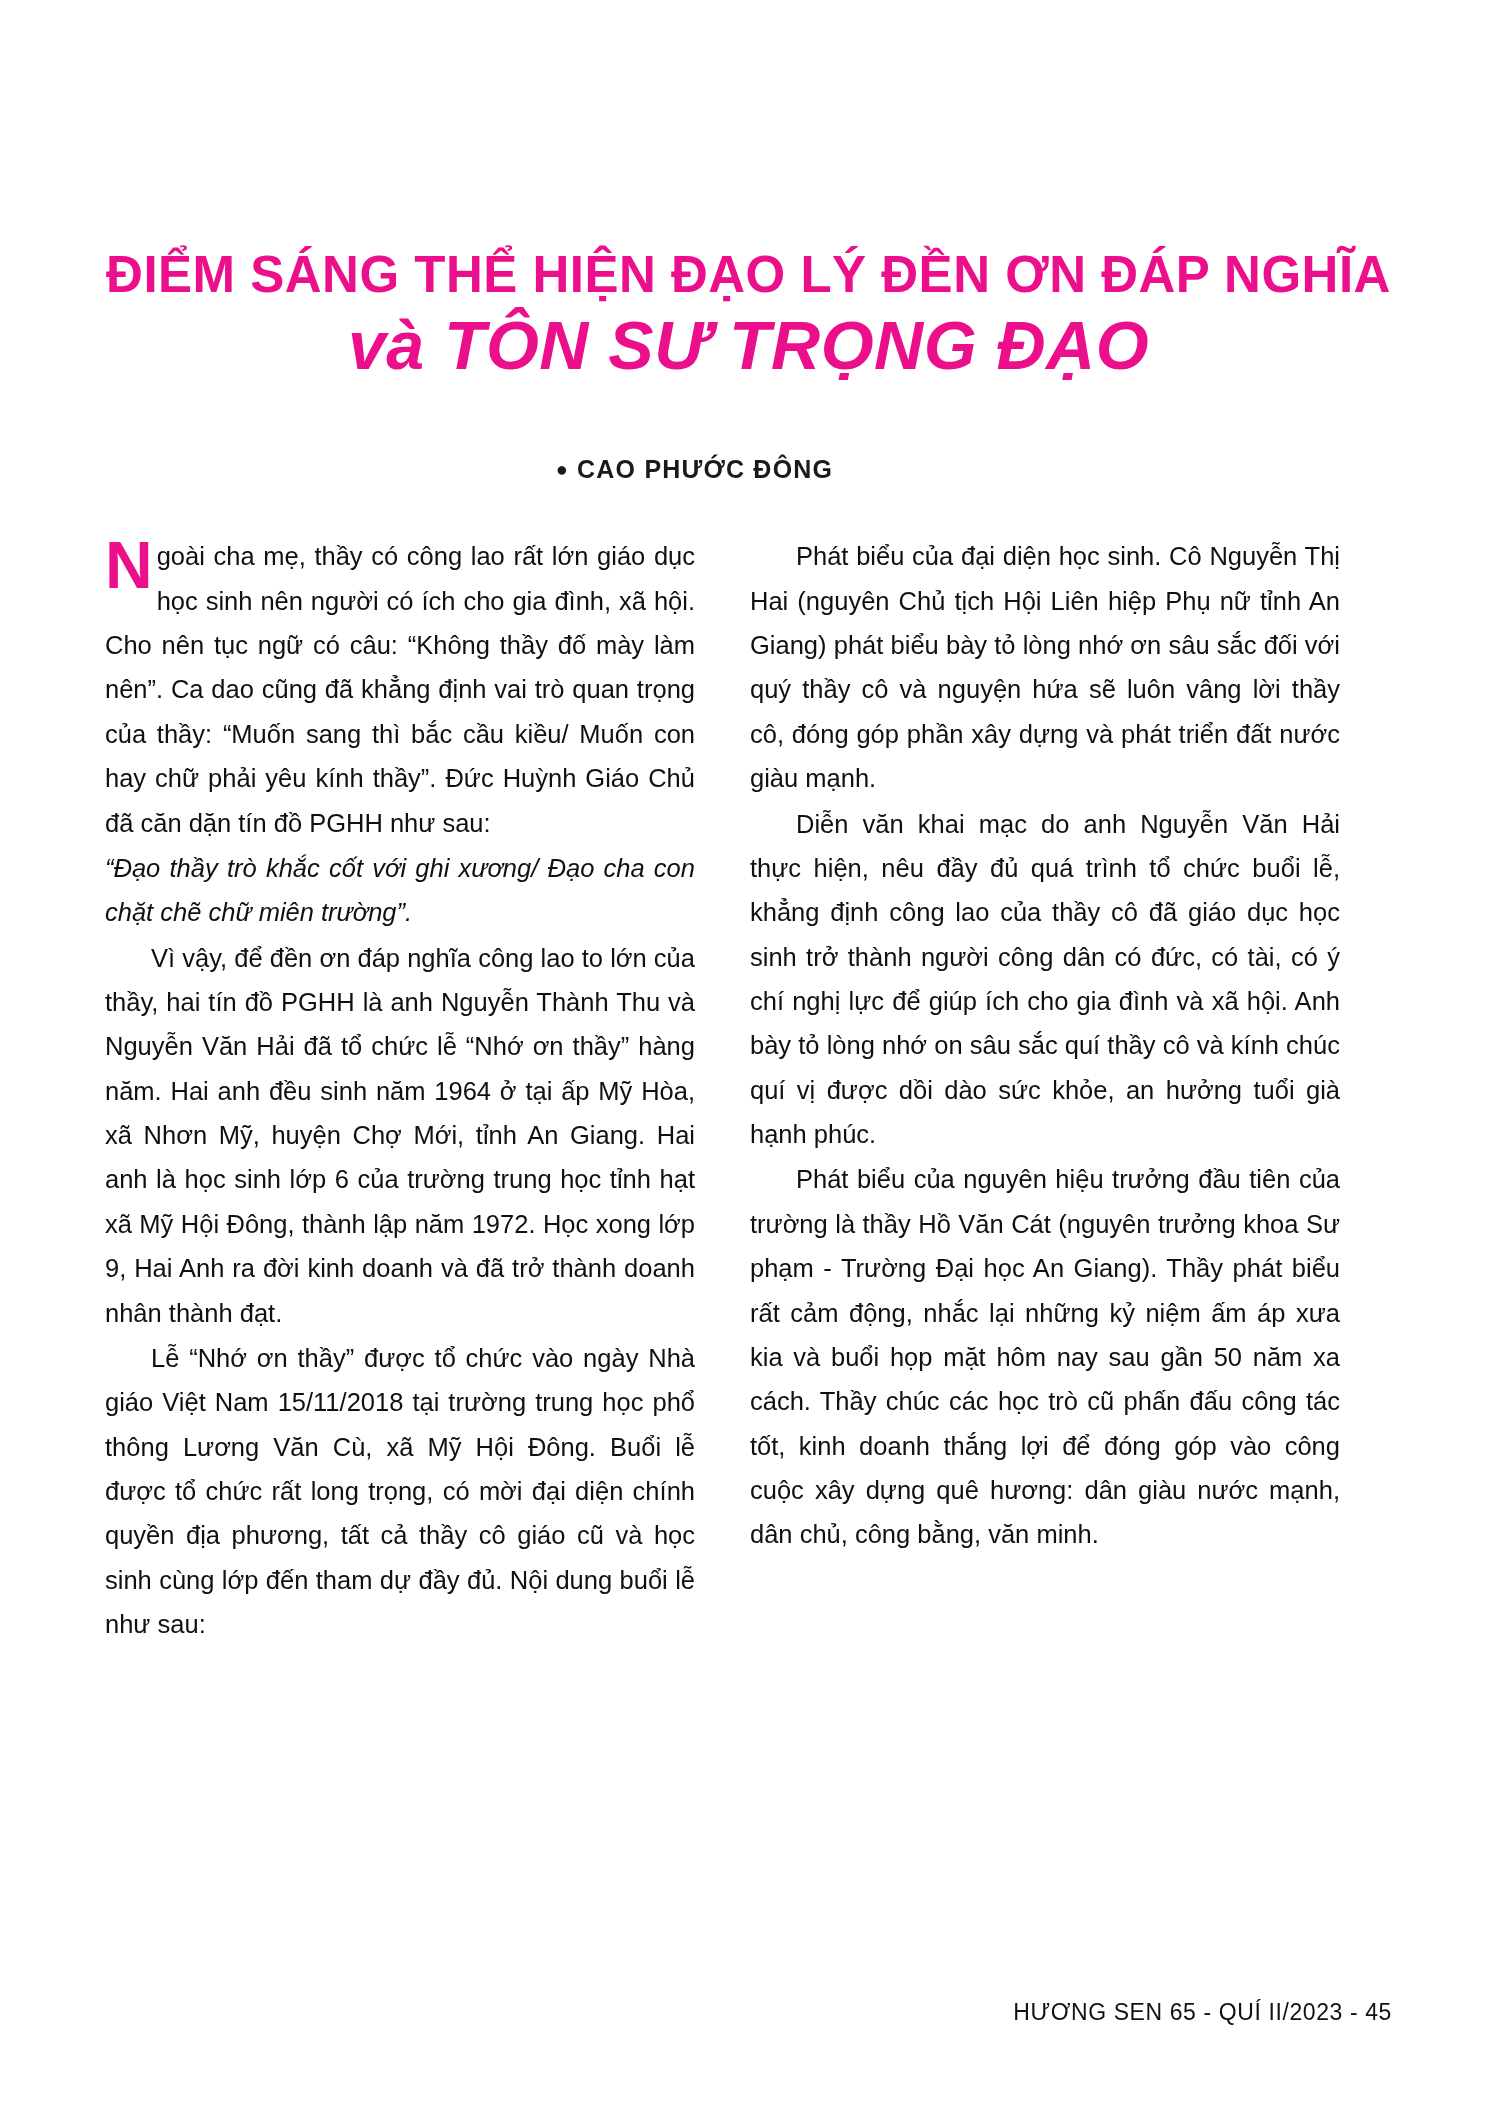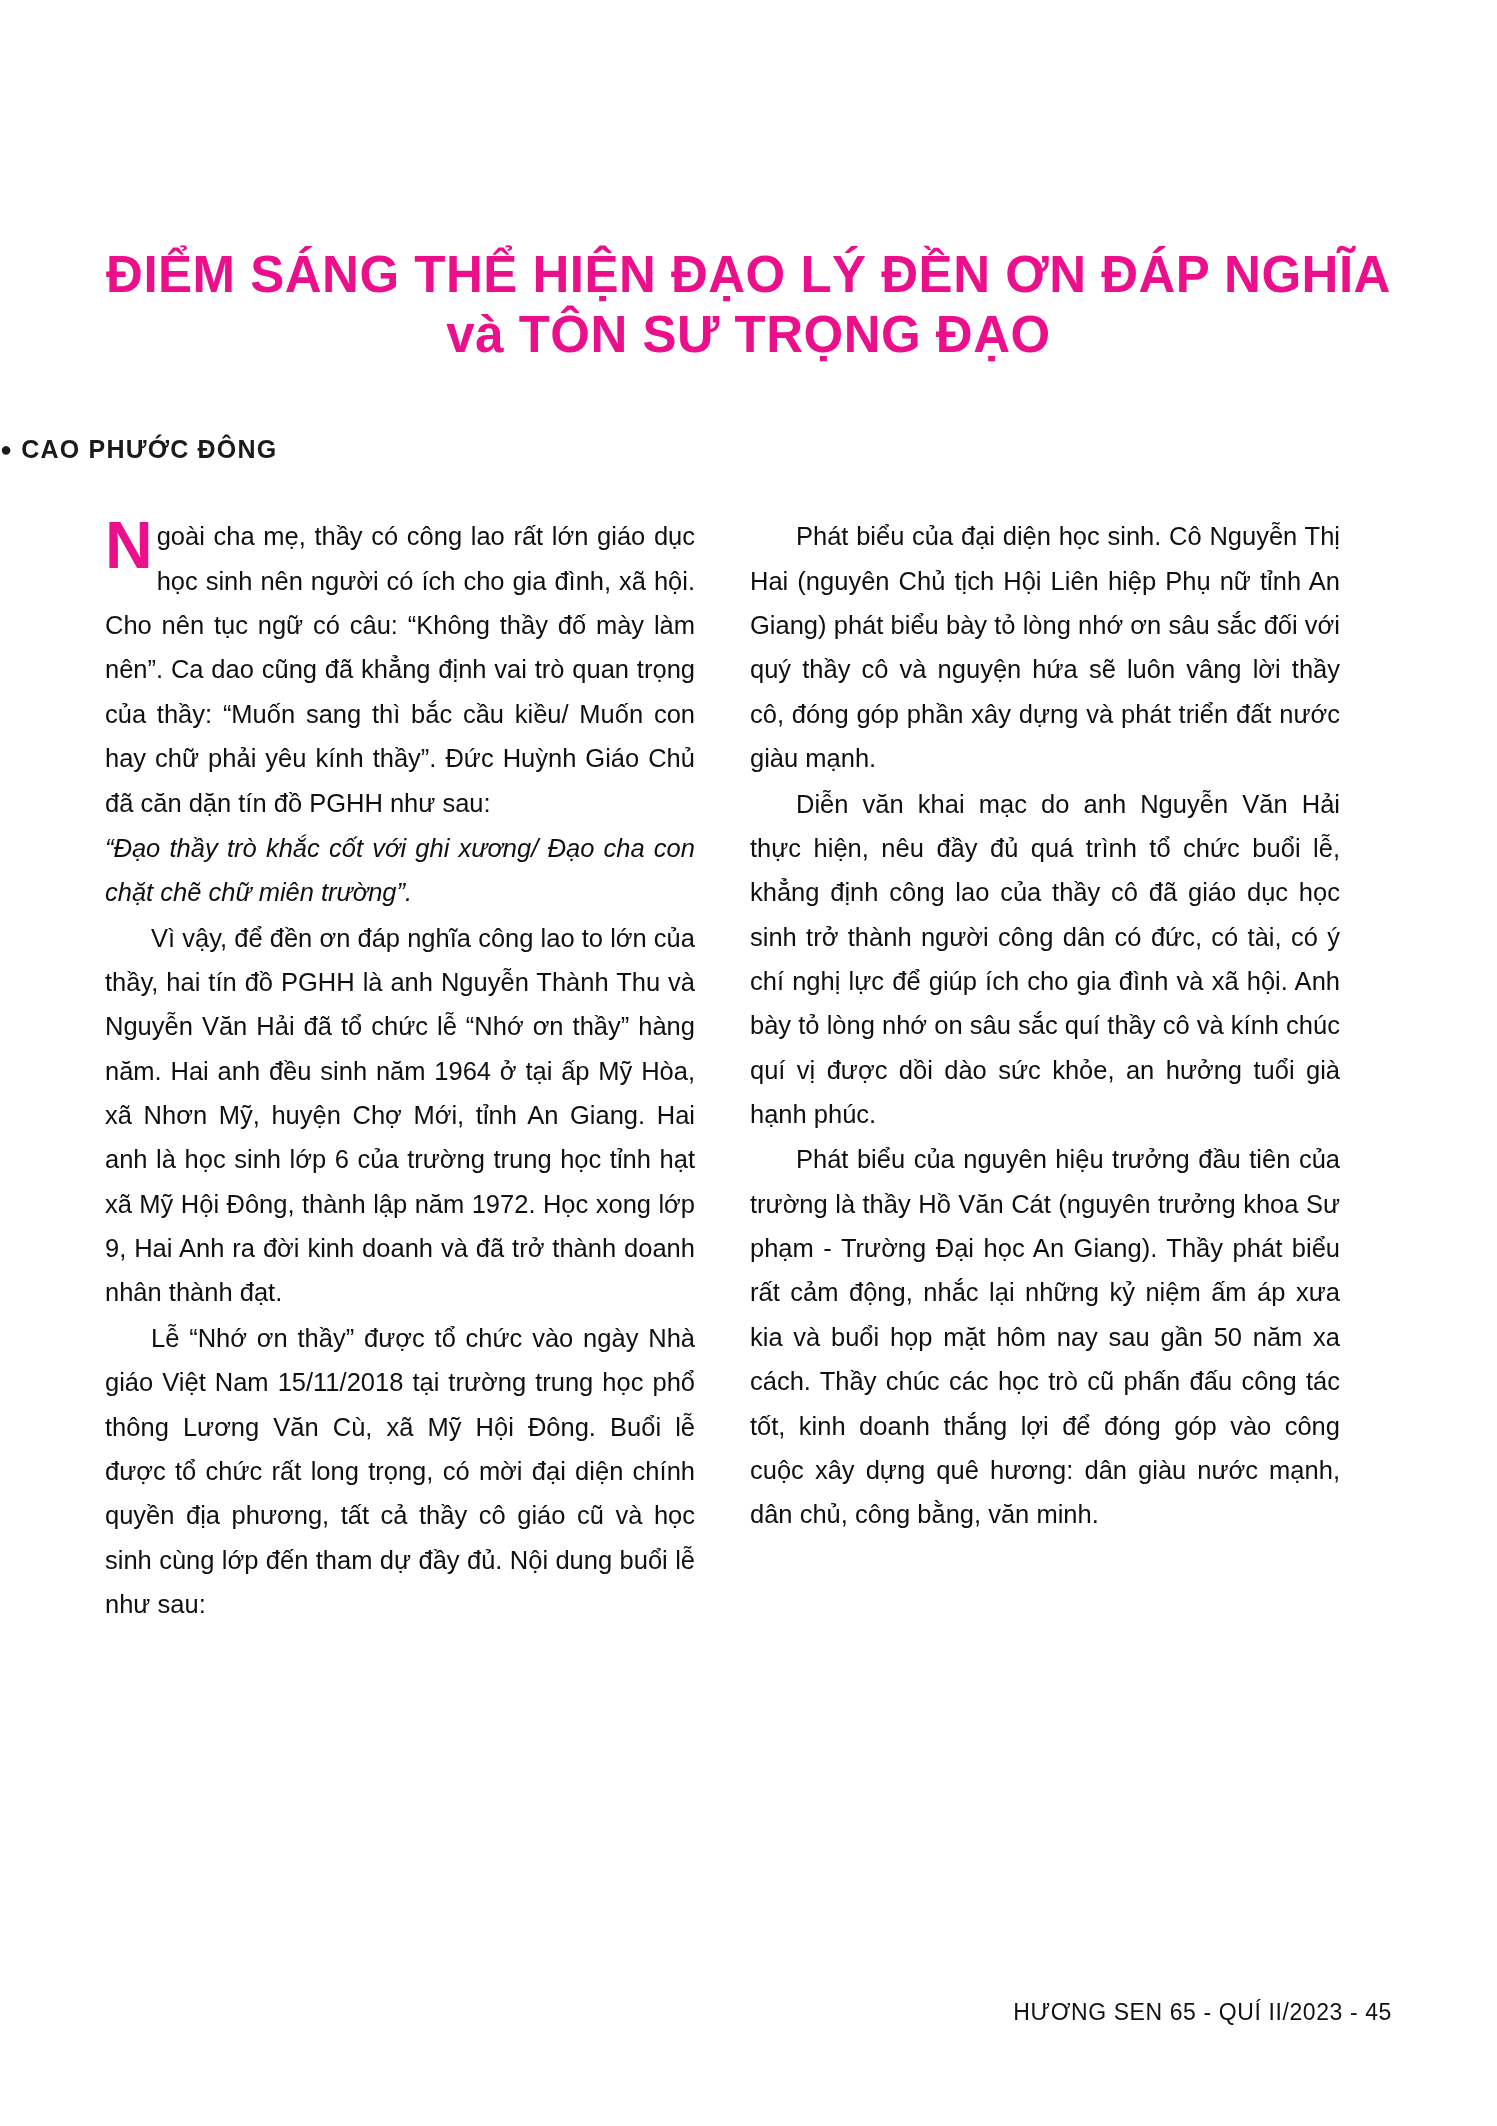--- a/index.html
+++ b/index.html
@@ -31,26 +31,27 @@
   .title-line {
     color: #ec0f8c;
     font-weight: bold;
     letter-spacing: 0.5px;
     line-height: 1.18;
   }
   .title-line1 {
     font-size: 51px;
   }
   .title-line2 {
-    font-size: 51px;
+    font-size: 68px;
+    font-style: italic;
   }
   .byline {
     margin: 0;
     padding: 70px 108px 0 0;
-    text-align: left;
+    text-align: center;
     font-size: 25px;
     letter-spacing: 1.2px;
     font-weight: bold;
     color: #1a1a1a;
   }
   .byline .bullet {
     font-size: 20px;
     vertical-align: 2px;
     margin-right: 8px;
   }

